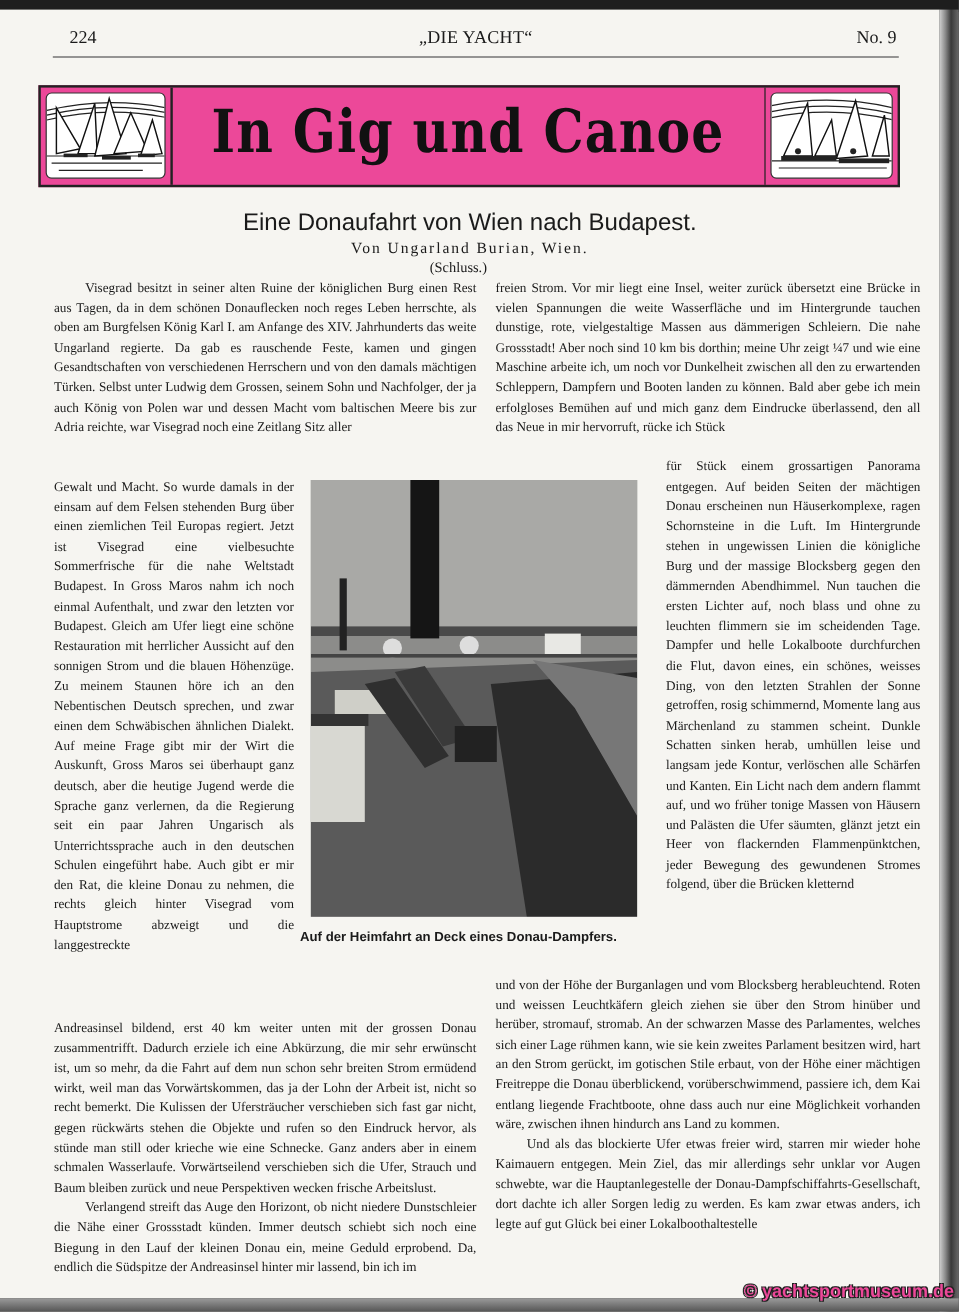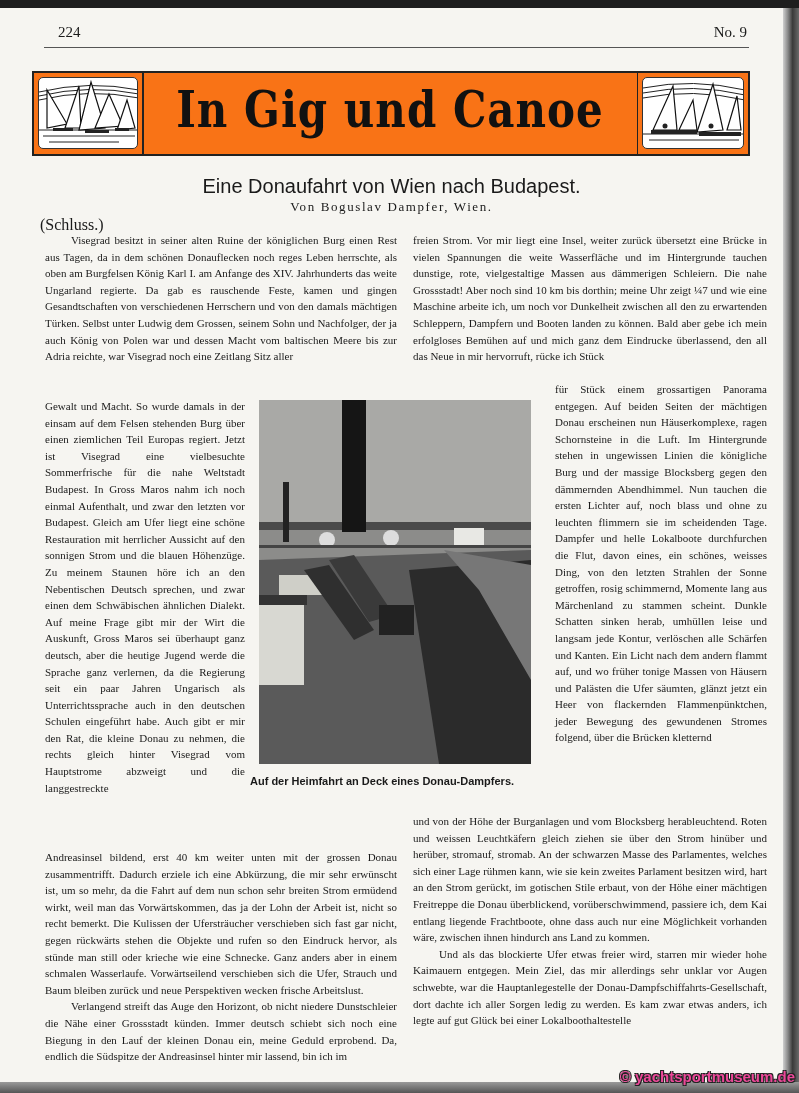--- a/index.html
+++ b/index.html
@@ -24,41 +24,41 @@
       position:absolute; left:44px; top:24px; width:705px; height:20px;
       font-family:"Liberation Serif", serif; font-size:15px;
     }
     .running-head .pg { position:absolute; left:14px; top:0; }
     .running-head .mag { position:absolute; left:0; width:100%; text-align:center; top:0; letter-spacing:0.3px; }
     .running-head .no { position:absolute; right:2px; top:0; }
     .head-rule { position:absolute; left:44px; top:47px; width:705px; height:1px; background:#555; }
 
     .banner {
       position:absolute; left:32px; top:71px; width:718px; height:85px;
-      border:2px solid #222; box-sizing:border-box; background:#f97316;
+      border:2px solid #222; box-sizing:border-box; background:#ec4899;
     }
     .banner .vign {
       position:absolute; top:4px; width:100px; height:72px;
       border:1.5px solid #333; border-radius:5px; box-sizing:border-box; overflow:hidden; background:#fff;
     }
     .banner .vign.left { left:4px; }
     .banner .vign.right { right:4px; width:102px; }
     .banner .sep { position:absolute; top:0; width:1.5px; height:100%; background:#222; }
     .banner .title {
       position:absolute; left:110px; right:112px; top:8px; text-align:center;
       font-family:"DejaVu Serif", serif; font-weight:900; font-size:42px; letter-spacing:1px;
       transform:scaleY(1.18); transform-origin:top center; color:#111;
     }
 
     .art-title {
       position:absolute; left:0; width:783px; top:175px; text-align:center;
       font-family:"Liberation Sans", sans-serif; font-weight:normal; font-size:20px;
     }
     .byline { position:absolute; left:0; width:783px; top:199px; text-align:center; font-size:13px; letter-spacing:1.6px; }
-    .cont { position:absolute; left:0; width:724px; top:216px; font-size:16px; padding-left:40px; box-sizing:border-box; }
+    .cont { position:absolute; left:0; width:724px; top:216px; text-align:center; font-size:12px; padding-left:40px; box-sizing:border-box; }
 
     .col {
       position:absolute; font-size:11px; line-height:16.6px; text-align:justify;
       hyphens:manual;
     }
     .col p { margin:0; text-indent:26px; }
     .col p.noind { text-indent:0; }
 
     .photo {
       position:absolute; left:259px; top:400px; width:272px; height:364px;
@@ -77,20 +77,21 @@
 </head>
 <body>
 
 <div class="topbar"></div>
 <div class="page"></div>
 <div class="spine"></div>
 <div class="bottombar"></div>
 
 <div class="running-head">
   <span class="pg">224</span>
+  <span class="mag">„DIE YACHT“</span>
   <span class="no">No. 9</span>
 </div>
 <div class="head-rule"></div>
 
 <div class="banner">
   <div class="vign left">
     <svg width="100" height="72" viewBox="0 0 100 72">
       <g fill="none" stroke="#222" stroke-width="1">
         <path d="M0 14 Q50 2 100 12"></path>
           <path d="M0 18 Q50 6 100 16"></path>
@@ -135,21 +136,21 @@
           <rect x="8" y="52" width="46" height="4"></rect>
           <rect x="56" y="54" width="42" height="4"></rect>
         <circle cx="22" cy="48" r="2.5"></circle>
           <circle cx="68" cy="48" r="2.5"></circle>
         </g>
     </svg>
   </div>
 </div>
 
 <div class="art-title">Eine Donaufahrt von Wien nach Budapest.</div>
-<div class="byline">Von Boguslav Dampfer, Wien.</div>
+<div class="byline">Von Ungarland Burian, Wien.</div>
 <div class="cont">(Schluss.)</div>
 
 <div class="col" style="left:45px; top:232px; width:352px;">
   <p>Visegrad besitzt in seiner alten Ruine der königlichen Burg einen Rest aus Tagen, da in dem schönen Donauflecken noch reges Leben herrschte, als oben am Burgfelsen König Karl I. am Anfange des XIV. Jahrhunderts das weite Ungarland regierte. Da gab es rauschende Feste, kamen und gingen Gesandtschaften von verschiedenen Herrschern und von den damals mächtigen Türken. Selbst unter Ludwig dem Grossen, seinem Sohn und Nachfolger, der ja auch König von Polen war und dessen Macht vom baltischen Meere bis zur Adria reichte, war Visegrad noch eine Zeitlang Sitz aller</p>
 </div>
 
 <div class="col" style="left:45px; top:398px; width:200px;">
   <p class="noind">Gewalt und Macht. So wurde damals in der einsam auf dem Felsen stehenden Burg über einen ziemlichen Teil Europas regiert. Jetzt ist Visegrad eine vielbesuchte Sommerfrische für die nahe Weltstadt Budapest. In Gross Maros nahm ich noch einmal Aufenthalt, und zwar den letzten vor Budapest. Gleich am Ufer liegt eine schöne Restauration mit herrlicher Aussicht auf den sonnigen Strom und die blauen Höhenzüge. Zu meinem Staunen höre ich an den Nebentischen Deutsch sprechen, und zwar einen dem Schwäbischen ähnlichen Dialekt. Auf meine Frage gibt mir der Wirt die Auskunft, Gross Maros sei überhaupt ganz deutsch, aber die heutige Jugend werde die Sprache ganz verlernen, da die Regierung seit ein paar Jahren Ungarisch als Unterrichtssprache auch in den deutschen Schulen eingeführt habe. Auch gibt er mir den Rat, die kleine Donau zu nehmen, die rechts gleich hinter Visegrad vom Hauptstrome abzweigt und die langgestreckte</p>
 </div>
 

